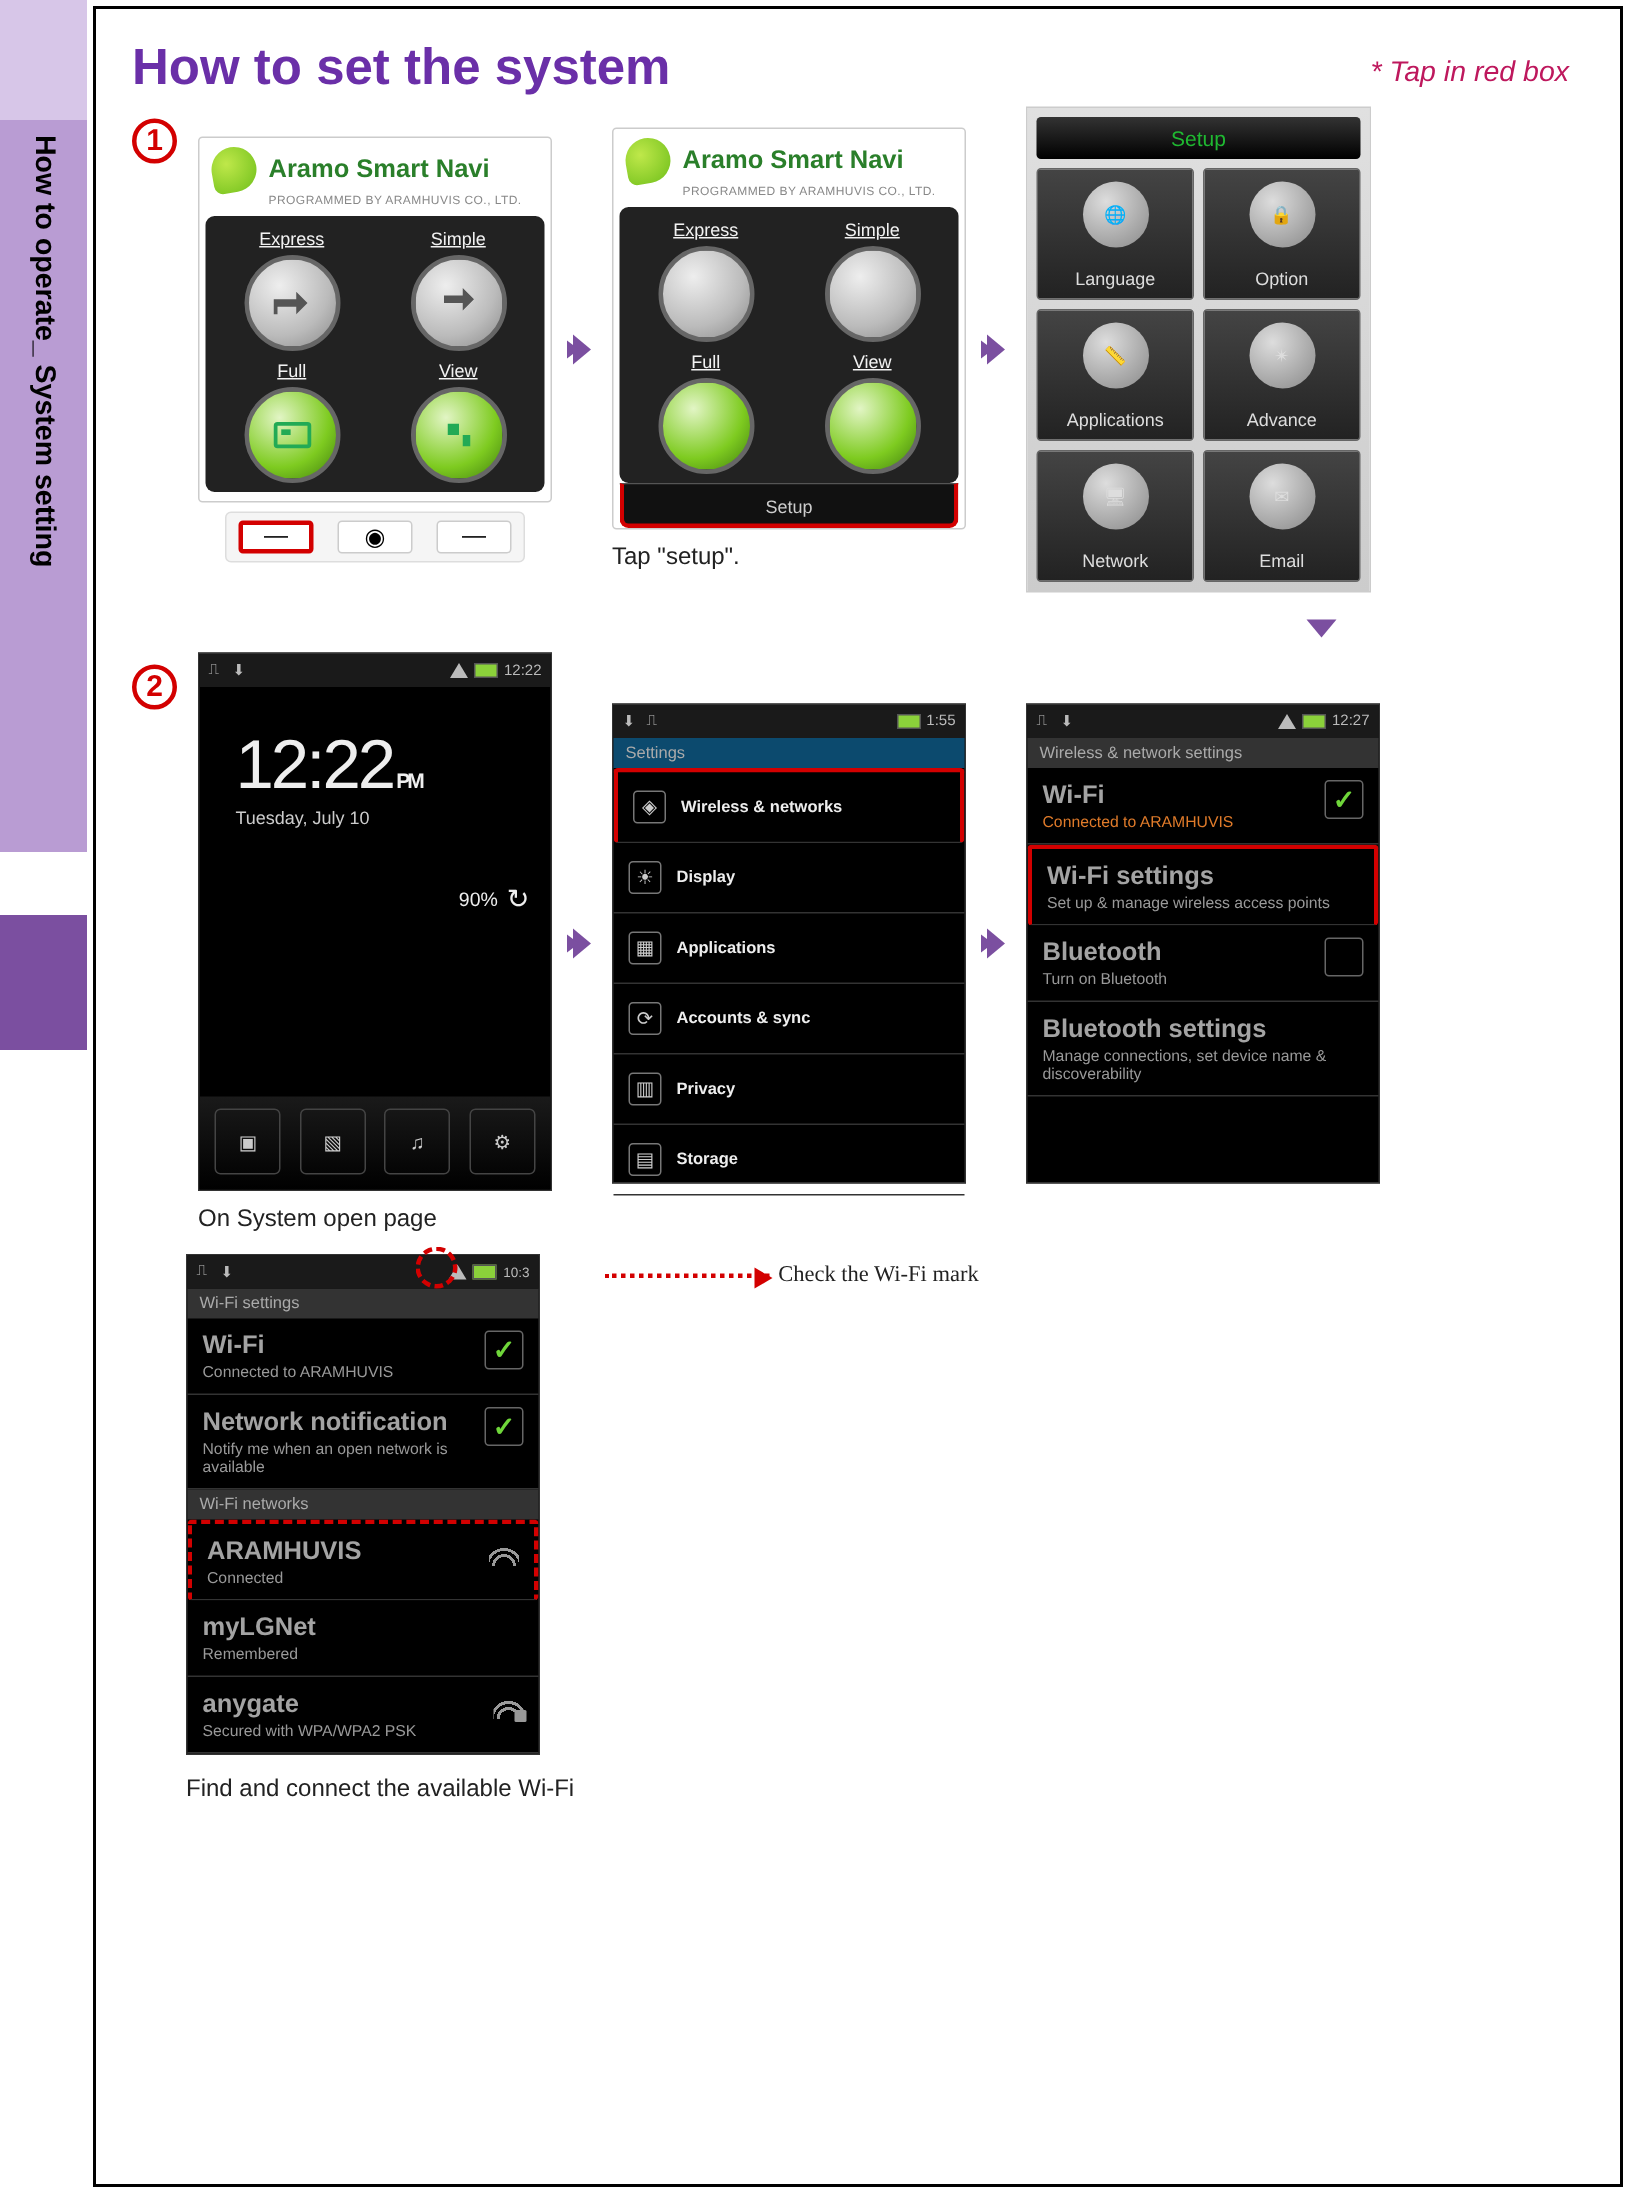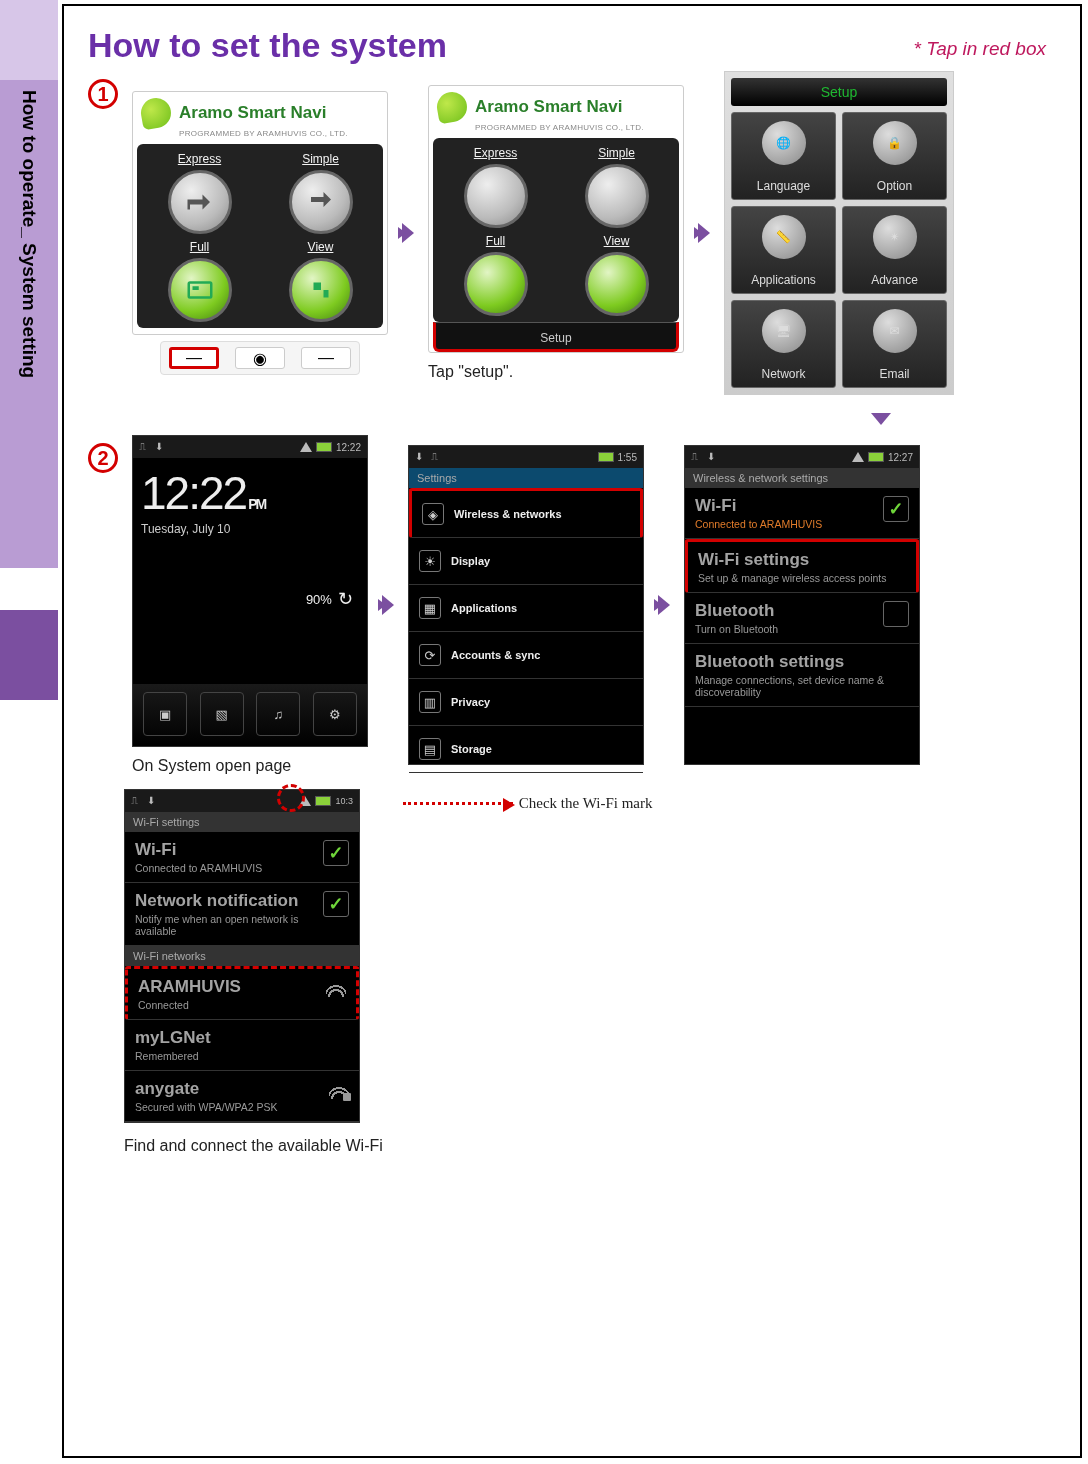--- a/index.html
+++ b/index.html
@@ -105,21 +105,21 @@
     width: 0; height: 0;
     border-left: 10px solid transparent;
     border-right: 10px solid transparent;
     border-top: 12px solid #7b4fa0;
     position: relative;
     margin: 4px 0 10px 0;
   }
 
   
   .aramo {
-    width: 256px;
+    width: 236px;
     border: 1px solid #ccc;
     background: #fff;
     border-radius: 3px;
     position: relative;
     padding-bottom: 6px;
   }
   .aramo-header { display:flex; align-items:center; gap:8px; padding:6px 8px 0 8px;}
   .leaf-icon {
     width: 30px; height: 30px;
     background: radial-gradient(circle at 35% 35%, #bfe84a, #6fbf1a);
@@ -222,21 +222,21 @@
     padding:0 6px;
     font-size:10px;
     color:#bbb;
   }
   .statusbar .sicons { display:flex; gap:4px; align-items:center;}
   .sicon { width:12px; height:12px; display:inline-block;}
   .batt { background:#8bd13a; width:16px; height:10px; border:1px solid #555;}
   .wifi-tri {
     width:0;height:0;border-left:6px solid transparent;border-right:6px solid transparent;border-bottom:10px solid #bbb;
   }
-  .home-body { padding:8px; height:288px; position:relative;}
+  .home-body { padding:24px; height:335px; position:relative;}
   .clock-big { font-size:46px; font-weight:300; letter-spacing:-2px;}
   .clock-big .ampm { font-size:14px; font-weight:bold; margin-left:2px;}
   .clock-date { font-size:12px; color:#ccc; margin-top:2px;}
   .batt-row { position:absolute; right:14px; top:130px; font-size:13px; color:#eee; display:flex; align-items:center; gap:6px;}
   .dock {
     position:absolute; left:0; right:0; bottom:0;
     display:flex; justify-content:space-around;
     padding:8px 4px 10px 4px;
     background: linear-gradient(#1a1a1a,#000);
   }

